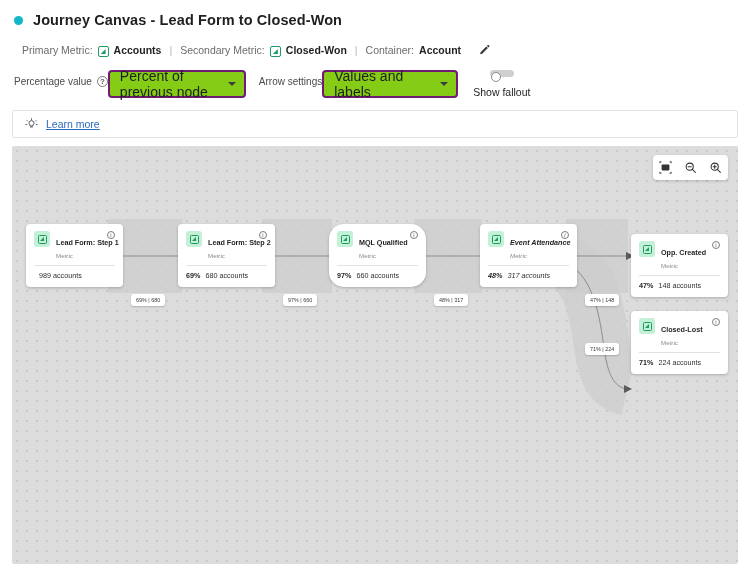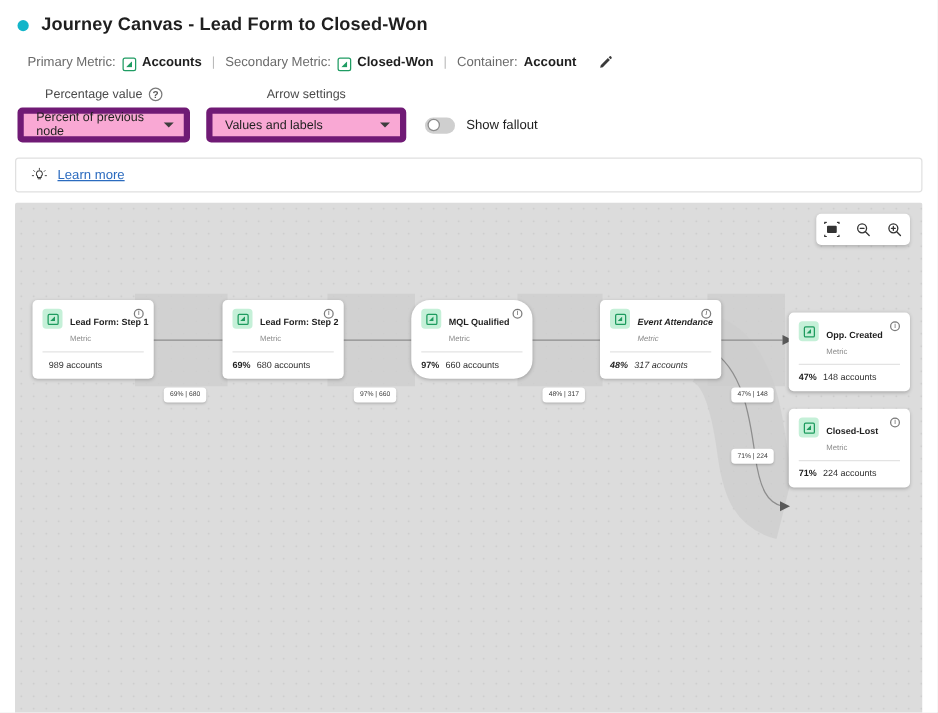--- a/index.html
+++ b/index.html
@@ -22,33 +22,33 @@
   .meta-value { color: #1f1f1f; font-weight: 700; }
   .meta-sep { color: #b9b9b9; margin: 0 3px; }
   .metric-icon { display: inline-flex; width: 11px; height: 11px; align-items: center; justify-content: center;
                  border: 1.6px solid #1f9c63; border-radius: 2px; position: relative; top: 1.5px; }
   .metric-icon i { width: 5px; height: 5px; background: #1f9c63; display: block;
                    clip-path: polygon(100% 0, 100% 100%, 0 100%); }
   .edit-pencil { margin-left: 12px; cursor: pointer; display: inline-flex; }
 
   
   .controls { display: flex; align-items: flex-end; gap: 7px; padding: 12px 0 0 14px; }
-  .control-group { display: flex; flex-direction: column; align-items: center; }
+  .control-group { display: flex; flex-direction: row; }
   .control-label { font-size: 10px; color: #4a4a4a; margin-bottom: 5px; display: flex; align-items: center; gap: 5px; }
   .help-icon { width: 11px; height: 11px; border: 1px solid #7a7a7a; border-radius: 50%;
                font-size: 8px; line-height: 9.5px; text-align: center; color: #5c5c5c; font-weight: 700; }
   .select {
-    width: 138px; height: 28px; border: 5px solid #701a75; border-radius: 4px; background: #f9a8d4;
+    width: 138px; height: 28px; border: 2px solid #701a75; border-radius: 4px; background: #84cc16;
     display: flex; align-items: center; justify-content: space-between; padding: 0 8px 0 10px;
-    font-size: 10px; color: #1f1f1f; cursor: pointer;
-  }
-  .select.wide { width: 160px; }
+    font-size: 14px; color: #1f1f1f; cursor: pointer;
+  }
+  .select.wide { width: 136px; }
   .chevron { width: 0; height: 0; border-left: 4px solid transparent; border-right: 4px solid transparent;
              border-top: 4.5px solid #3d3d3d; margin-left: 6px; }
-  .toggle-wrap { display: flex; align-items: center; gap: 9px; height: 28px; margin-left: 8px; }
+  .toggle-wrap { display: flex; align-items: center; gap: 9px; height: 28px; margin-left: 8px; flex-direction: column; }
   .toggle { width: 24px; height: 13px; border-radius: 7px; background: #cfcfcf; position: relative; cursor: pointer; }
   .toggle .knob { position: absolute; top: 1.5px; left: 1.5px; width: 10px; height: 10px; border-radius: 50%;
                   background: #fff; border: 1.2px solid #8c8c8c; }
   .toggle-text { font-size: 10.5px; color: #1f1f1f; }
 
   
   .banner {
     margin: 12px 12px 0 12px; height: 28px; border: 1px solid #e0e0e0; border-radius: 3px; background: #fff;
     display: flex; align-items: center; gap: 8px; padding: 0 12px; font-size: 10.5px; color: #2c2c2c;
   }

